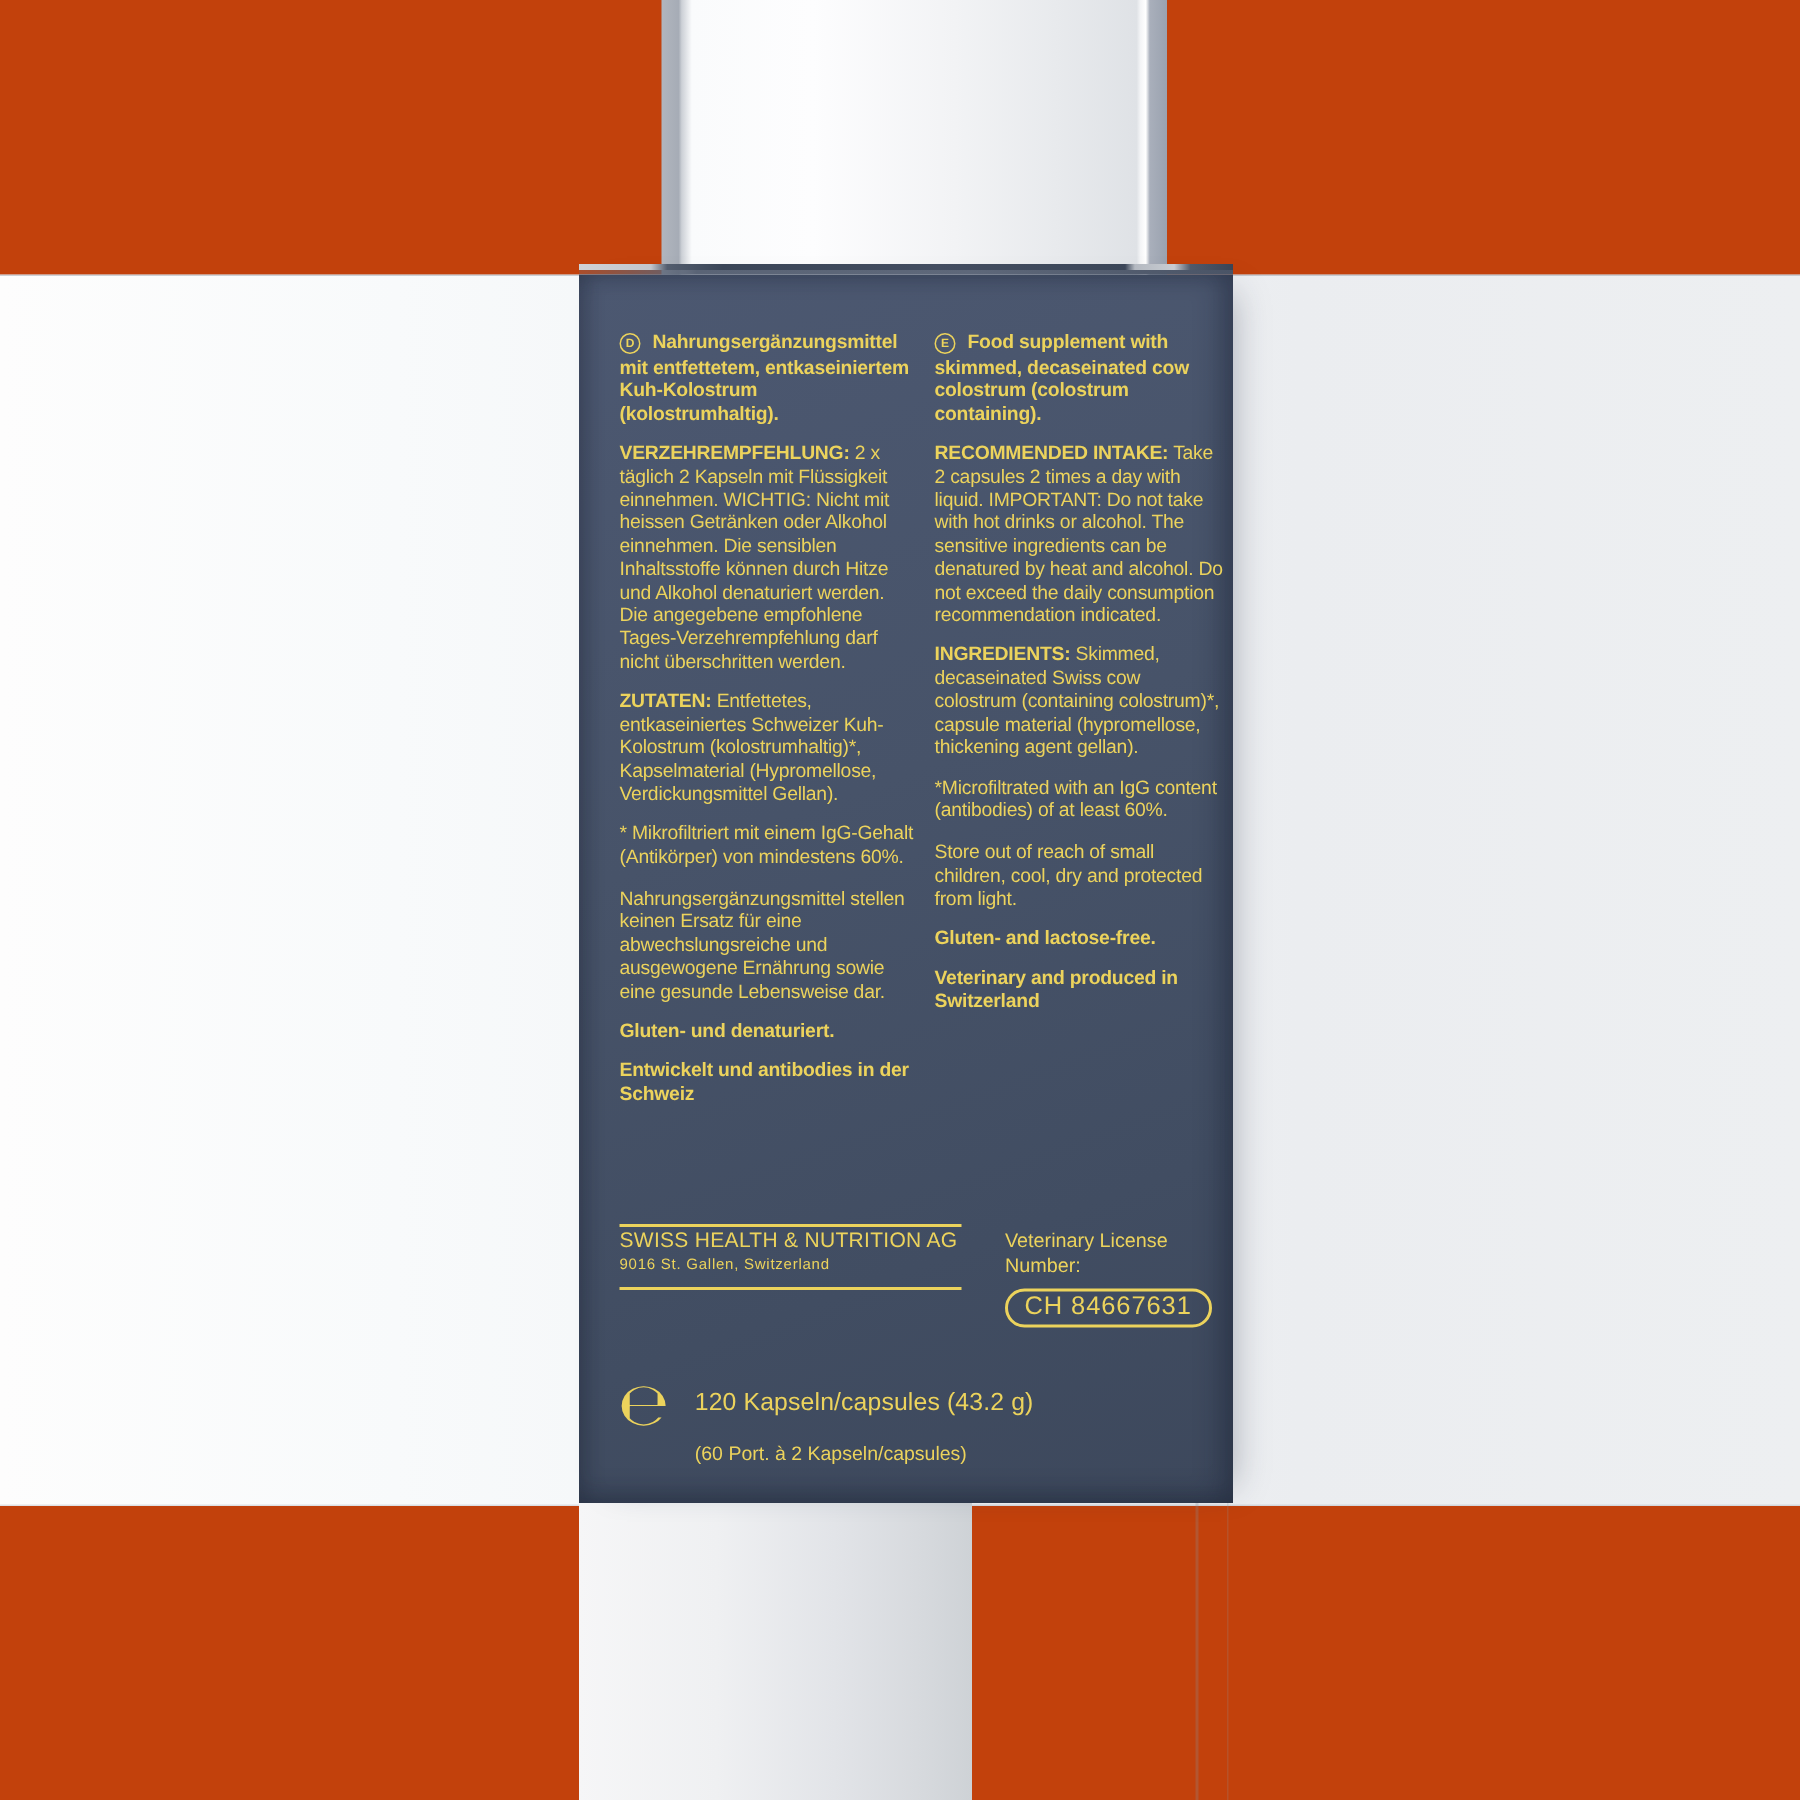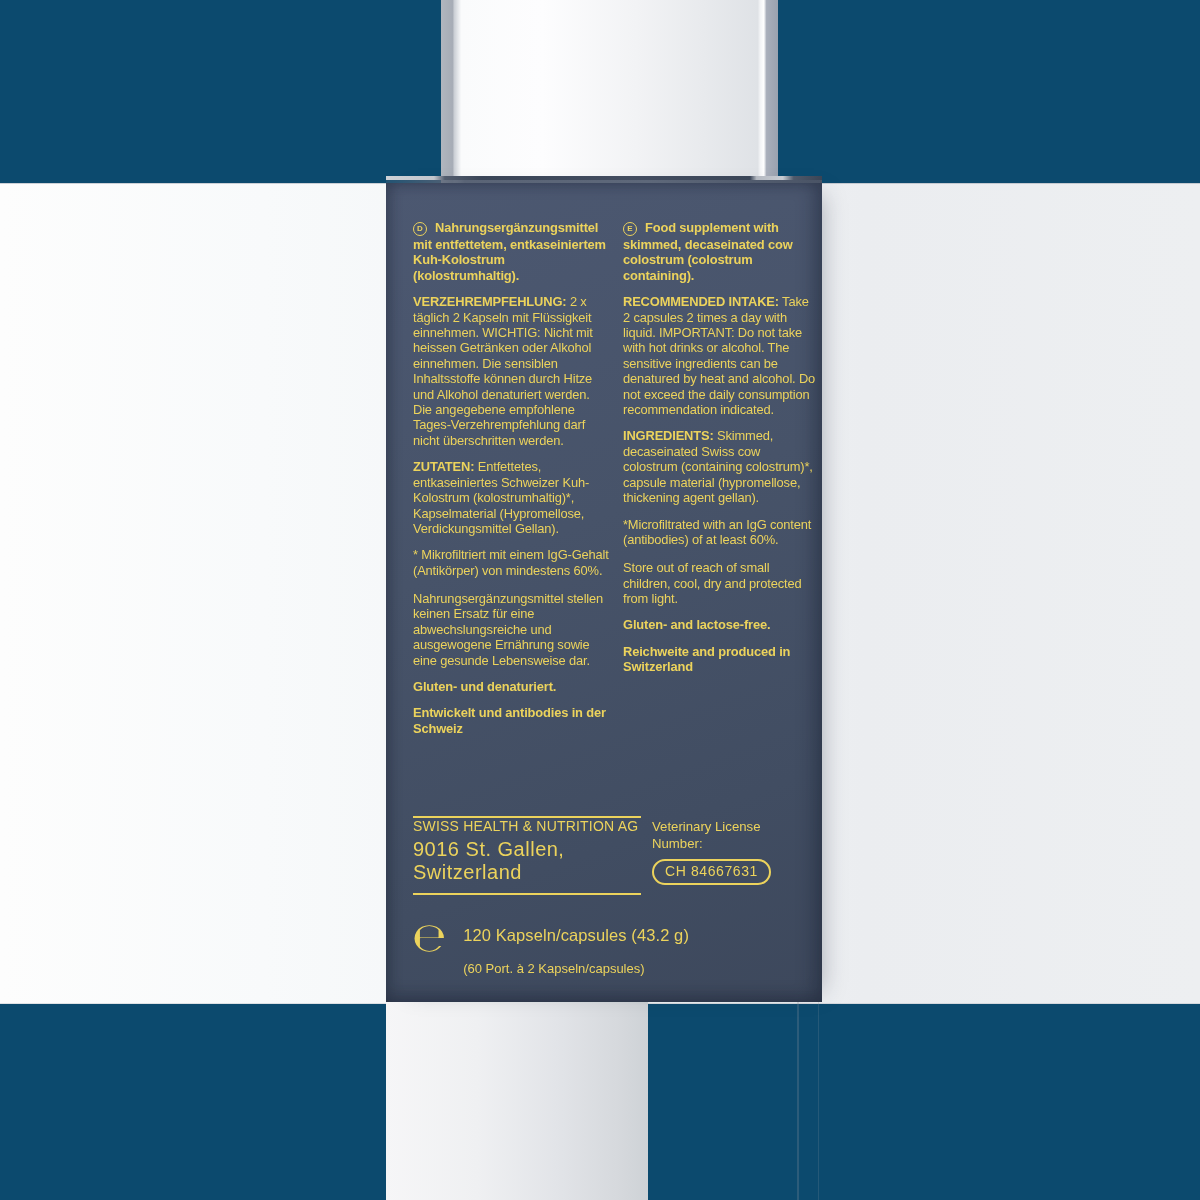--- a/index.html
+++ b/index.html
@@ -1,17 +1,17 @@
 <!DOCTYPE html>
 <html><head>
 <meta charset="utf-8">
 <style>
   html,body{margin:0;padding:0;background:#ffffff;}
   .scene{
-    position:relative;width:1200px;height:1200px;overflow:hidden;background:#0c4a6e;
+    position:relative;width:1200px;height:1200px;overflow:hidden;background:#c2410c;
     font-family:"Liberation Sans",sans-serif;
   }
   
   .band{
     position:absolute;left:0;top:183px;width:1200px;height:819px;
     background:linear-gradient(90deg,#fdfdfd 0%,#f8fafb 22%,#f2f4f6 52%,#ebedf0 72%,#edeff1 100%);
     border-top:1px solid rgba(150,158,170,.45);
     border-bottom:1px solid rgba(150,158,170,.28);
   }
   .pillar-top{
@@ -61,26 +61,26 @@
   .lead{font-weight:bold;}
   .circle{
     display:inline-block;width:12px;height:12px;line-height:12px;text-align:center;
     border:1px solid #ecd35c;border-radius:50%;
     font-size:8px;font-weight:bold;letter-spacing:0;margin-right:8px;position:relative;top:-1px;
   }
   
   .mfg{position:absolute;left:27px;top:633px;width:228px;color:#ecd35c;}
   .rule{height:0;border-top:2px solid #ecd35c;}
   .mfg-name{font-size:14px;font-weight:normal;letter-spacing:.2px;}
-  .mfg-addr{margin-top:4px;font-size:20px;letter-spacing:.5px;}
+  .mfg-addr{margin-top:4px;font-size:10px;letter-spacing:.5px;}
   .mfg .rule2{margin-top:9px;}
-  .vet{position:absolute;left:266px;top:636px;width:132px;color:#ecd35c;font-size:13.2px;line-height:16.5px;}
+  .vet{position:absolute;left:284px;top:636px;width:132px;color:#ecd35c;font-size:13.2px;line-height:16.5px;}
   .vet-oval{
     display:inline-block;margin-top:7px;border:2px solid #ecd35c;border-radius:15px;
-    padding:2px 11px 3px 11px;font-size:14px;letter-spacing:.6px;white-space:nowrap;
+    padding:2px 11px 3px 11px;font-size:17px;letter-spacing:.6px;white-space:nowrap;
   }
   .qty{position:absolute;left:26px;top:737px;display:flex;align-items:flex-start;color:#ecd35c;}
   .e-mark{font-family:"DejaVu Sans",sans-serif;font-size:40px;line-height:34px;}
   .qty-text{margin-left:17px;padding-top:6px;}
   .qty-main{font-size:16.5px;line-height:19px;letter-spacing:.1px;}
   .qty-sub{font-size:13px;margin-top:16px;}
 </style>
 </head>
 <body>
 
@@ -120,21 +120,21 @@
 <span>Take 2 capsules 2 times a day with liquid. IMPORTANT: Do not take with hot drinks or alcohol. The sensitive ingredients can be denatured by heat and alcohol. Do not exceed the daily consumption recommendation indicated.</span></p>
 
         <p class="para"><span class="lead">INGREDIENTS:</span>
 <span>Skimmed, decaseinated Swiss cow colostrum (containing colostrum)*, capsule material (hypromellose, thickening agent gellan).</span>
           </p>
           <div>*Microfiltrated with an IgG content (antibodies) of at least 60%.</div>
         <p></p>
 
         <p class="para">Store out of reach of small children, cool, dry and protected from light.</p>
         <p class="para b">Gluten- and lactose-free.</p>
-        <p class="para b">Reichweite and produced in Switzerland</p>
+        <p class="para b">Veterinary and produced in Switzerland</p>
       </div>
     </div>
 
     <div class="mfg">
       <div class="rule"></div>
       <div class="mfg-name">SWISS HEALTH &amp; NUTRITION AG</div>
       <div class="mfg-addr">9016 St. Gallen, Switzerland</div>
       <div class="rule rule2"></div>
     </div>
 

